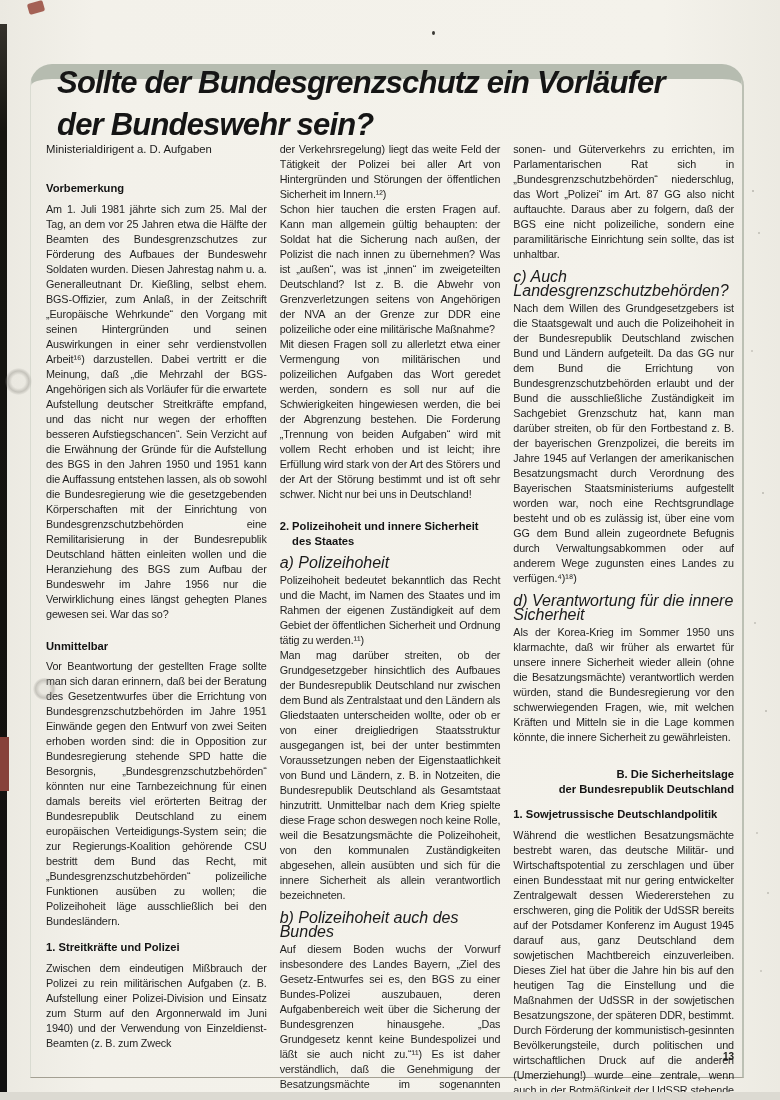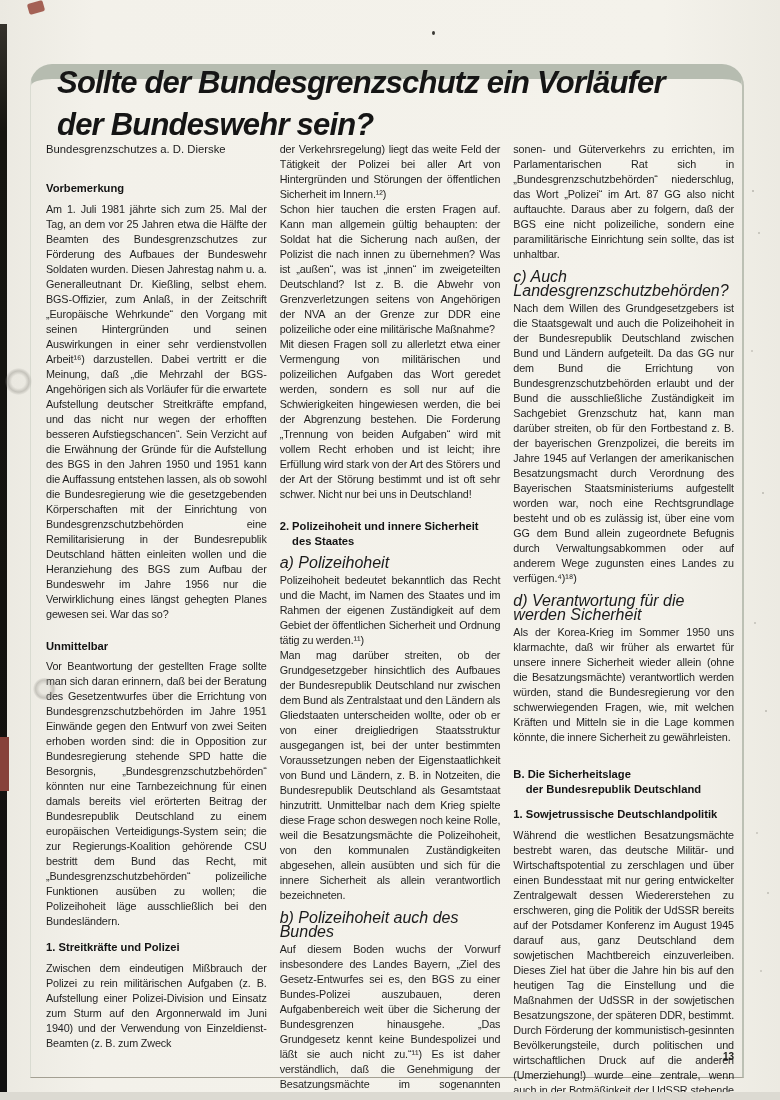--- a/index.html
+++ b/index.html
@@ -27,21 +27,21 @@
   .blk { margin:0; color:#1f1f1f; }
   .author { font-size:11.3px; line-height:15px; margin:0 0 24px 0; color:#1b1b1b; }
   .para { font-size:10.8px; line-height:15px; text-align:justify;
     letter-spacing:-0.12px; word-spacing:-0.2px; hyphens:auto; -webkit-hyphens:auto; }
   .heading { font-size:11.2px; line-height:14.5px; font-weight:bold;
     margin:11px 0 6px 0; white-space:pre-wrap; color:#131313; }
   .subheading { font-size:16px; line-height:14px; font-style:italic; font-weight:normal;
     margin:8px 0 3px 0; color:#1b1b1b; }
   .mt-0  { margin-top:0; }
   .mt-lg { margin-top:17px; }
-  .mt-xl { margin-top:22px; }
+  .mt-xl { margin-top:22px;text-align:right; }
   .pagenum { position:absolute; right:46px; top:1051px; font-size:10px;
     font-weight:bold; color:#22211e; }
   .smudge { position:absolute; border-radius:50%; pointer-events:none; }
   .s1 { left:5px;  top:368px; width:27px; height:27px;
     background:radial-gradient(circle, rgba(200,198,190,0.05) 35%, rgba(158,156,148,0.5) 55%, rgba(200,198,190,0) 72%); }
   .s2 { left:33px; top:678px; width:23px; height:22px;
     background:radial-gradient(circle, rgba(205,203,195,0.18) 30%, rgba(150,148,140,0.45) 56%, rgba(205,203,195,0) 74%); }
   .noise { position:absolute; left:752px; top:190px; width:2px; height:2px;
     background:rgba(112,110,102,.32);
     box-shadow:6px 42px rgba(112,110,102,.28), -1px 160px rgba(112,110,102,.24),
@@ -58,21 +58,21 @@
   <div class="edge-red"></div>
   <div class="corner-red"></div>
   <div class="speck"></div>
   <div class="frame"></div>
 
   <h1 class="title">Sollte der Bundesgrenzschutz ein Vorläufer
 der Bundeswehr sein?</h1>
 
   <div class="cols">
     <div class="col">
-        <div class="blk author">Bundesgrenzschutzes a. D. Dierske</div>
+        <div class="blk author">Ministerialdirigent a. D. Aufgaben</div>
         <h3 class="blk heading mt-0">Vorbemerkung</h3>
         <p class="blk para">Am 1. Juli 1981 jährte sich zum 25. Mal der Tag, an dem vor 25 Jahren etwa die Hälfte der Beamten des Bundesgrenzschutzes zur Förderung des Aufbaues der Bundeswehr Soldaten wurden. Diesen Jahrestag nahm u. a. Generalleutnant Dr. Kießling, selbst ehem. BGS-Offizier, zum Anlaß, in der Zeitschrift „Europäische Wehrkunde“ den Vorgang mit seinen Hintergründen und seinen Auswirkungen in einer sehr verdienstvollen Arbeit¹⁶) darzustellen. Dabei vertritt er die Meinung, daß „die Mehrzahl der BGS-Angehörigen sich als Vorläufer für die erwartete Aufstellung deutscher Streitkräfte empfand, und das nicht nur wegen der erhofften besseren Aufstiegschancen“. Sein Verzicht auf die Erwähnung der Gründe für die Aufstellung des BGS in den Jahren 1950 und 1951 kann die Auffassung entstehen lassen, als ob sowohl die Bundesregierung wie die gesetzgebenden Körperschaften mit der Einrichtung von Bundesgrenzschutzbehörden eine Remilitarisierung in der Bundesrepublik Deutschland hätten einleiten wollen und die Heranziehung des BGS zum Aufbau der Bundeswehr im Jahre 1956 nur die Verwirklichung eines längst gehegten Planes gewesen sei. War das so?</p>
         <h3 class="blk heading mt-lg">Unmittelbar</h3>
         <p class="blk para">Vor Beantwortung der gestellten Frage sollte man sich daran erinnern, daß bei der Beratung des Gesetzentwurfes über die Errichtung von Bundesgrenzschutzbehörden im Jahre 1951 Einwände gegen den Entwurf von zwei Seiten erhoben worden sind: die in Opposition zur Bundesregierung stehende SPD hatte die Besorgnis, „Bundesgrenzschutzbehörden“ könnten nur eine Tarnbezeichnung für einen damals bereits viel erörterten Beitrag der Bundesrepublik Deutschland zu einem europäischen Verteidigungs-System sein; die zur Regierungs-Koalition gehörende CSU bestritt dem Bund das Recht, mit „Bundesgrenzschutzbehörden“ polizeiliche Funktionen ausüben zu wollen; die Polizeihoheit läge ausschließlich bei den Bundesländern.</p>
         <h3 class="blk heading">1. Streitkräfte und Polizei</h3>
         <p class="blk para">Zwischen dem eindeutigen Mißbrauch der Polizei zu rein militärischen Aufgaben (z. B. Aufstellung einer Polizei-Division und Einsatz zum Sturm auf den Argonnerwald im Juni 1940) und der Verwendung von Einzeldienst-Beamten (z. B. zum Zweck</p>
       </div>
     <div class="col">
         <p class="blk para">der Verkehrsregelung) liegt das weite Feld der Tätigkeit der Polizei bei aller Art von Hintergründen und Störungen der öffentlichen Sicherheit im Innern.¹²)</p>
         <p class="blk para">Schon hier tauchen die ersten Fragen auf. Kann man allgemein gültig behaupten: der Soldat hat die Sicherung nach außen, der Polizist die nach innen zu übernehmen? Was ist „außen“, was ist „innen“ im zweigeteilten Deutschland? Ist z. B. die Abwehr von Grenzverletzungen seitens von Angehörigen der NVA an der Grenze zur DDR eine polizeiliche oder eine militärische Maßnahme?</p>
@@ -82,21 +82,21 @@
         <h4 class="blk subheading">a) Polizeihoheit</h4>
         <p class="blk para">Polizeihoheit bedeutet bekanntlich das Recht und die Macht, im Namen des Staates und im Rahmen der eigenen Zuständigkeit auf dem Gebiet der öffentlichen Sicherheit und Ordnung tätig zu werden.¹¹)</p>
         <p class="blk para">Man mag darüber streiten, ob der Grundgesetzgeber hinsichtlich des Aufbaues der Bundesrepublik Deutschland nur zwischen dem Bund als Zentralstaat und den Ländern als Gliedstaaten unterscheiden wollte, oder ob er von einer dreigliedrigen Staatsstruktur ausgegangen ist, bei der unter bestimmten Voraussetzungen neben der Eigenstaatlichkeit von Bund und Ländern, z. B. in Notzeiten, die Bundesrepublik Deutschland als Gesamtstaat hinzutritt. Unmittelbar nach dem Krieg spielte diese Frage schon deswegen noch keine Rolle, weil die Besatzungsmächte die Polizeihoheit, von den kommunalen Zuständigkeiten abgesehen, allein ausübten und sich für die innere Sicherheit als allein verantwortlich bezeichneten.</p>
         <h4 class="blk subheading">b) Polizeihoheit auch des Bundes</h4>
         <p class="blk para">Auf diesem Boden wuchs der Vorwurf insbesondere des Landes Bayern, „Ziel des Gesetz-Entwurfes sei es, den BGS zu einer Bundes-Polizei auszubauen, deren Aufgabenbereich weit über die Sicherung der Bundesgrenzen hinausgehe. „Das Grundgesetz kennt keine Bundespolizei und läßt sie auch nicht zu.“¹¹) Es ist daher verständlich, daß die Genehmigung der Besatzungsmächte im sogenannten „Polizeibrief“ vom 14. 4. 1949, „Bundespolizeibehörden“ z. B. zur Überwachung des Per-</p>
       </div>
     <div class="col">
         <p class="blk para">sonen- und Güterverkehrs zu errichten, im Parlamentarischen Rat sich in „Bundesgrenzschutzbehörden“ niederschlug, das Wort „Polizei“ im Art. 87 GG also nicht auftauchte. Daraus aber zu folgern, daß der BGS eine nicht polizeiliche, sondern eine paramilitärische Einrichtung sein sollte, das ist unhaltbar.</p>
         <h4 class="blk subheading">c) Auch Landesgrenzschutzbehörden?</h4>
         <p class="blk para">Nach dem Willen des Grundgesetzgebers ist die Staatsgewalt und auch die Polizeihoheit in der Bundesrepublik Deutschland zwischen Bund und Ländern aufgeteilt. Da das GG nur dem Bund die Errichtung von Bundesgrenzschutzbehörden erlaubt und der Bund die ausschließliche Zuständigkeit im Sachgebiet Grenzschutz hat, kann man darüber streiten, ob für den Fortbestand z. B. der bayerischen Grenzpolizei, die bereits im Jahre 1945 auf Verlangen der amerikanischen Besatzungsmacht durch Verordnung des Bayerischen Staatsministeriums aufgestellt worden war, noch eine Rechtsgrundlage besteht und ob es zulässig ist, über eine vom GG dem Bund allein zugeordnete Befugnis durch Verwaltungsabkommen oder auf anderem Wege zugunsten eines Landes zu verfügen.⁴)¹⁸)</p>
-        <h4 class="blk subheading">d) Verantwortung für die werden Sicherheit</h4>
+        <h4 class="blk subheading">d) Verantwortung für die innere Sicherheit</h4>
         <p class="blk para">Als der Korea-Krieg im Sommer 1950 uns klarmachte, daß wir früher als erwartet für unsere innere Sicherheit wieder allein (ohne die Besatzungsmächte) verantwortlich werden würden, stand die Bundesregierung vor den schwerwiegenden Fragen, wie, mit welchen Kräften und Mitteln sie in die Lage kommen könnte, die innere Sicherheit zu gewährleisten.</p>
         <h3 class="blk heading mt-xl">B. Die Sicherheitslage
     der Bundesrepublik Deutschland</h3>
         <h3 class="blk heading">1. Sowjetrussische Deutschlandpolitik</h3>
         <p class="blk para">Während die westlichen Besatzungsmächte bestrebt waren, das deutsche Militär- und Wirtschaftspotential zu zerschlagen und über einen Bundesstaat mit nur gering entwickelter Zentralgewalt dessen Wiedererstehen zu erschweren, ging die Politik der UdSSR bereits auf der Potsdamer Konferenz im August 1945 darauf aus, ganz Deutschland dem sowjetischen Machtbereich einzuverleiben. Dieses Ziel hat über die Jahre hin bis auf den heutigen Tag die Einstellung und die Maßnahmen der UdSSR in der sowjetischen Besatzungszone, der späteren DDR, bestimmt. Durch Förderung der kommunistisch-gesinnten Bevölkerungsteile, durch politischen und wirtschaftlichen Druck auf die anderen (Umerziehung!) wurde eine zentrale, wenn auch in der Botmäßigkeit der UdSSR stehende Staatsgewalt geschaffen und beschlossen, durch einen hinterhältigen Kampf gegen die in den Westzonen bestehende Ordnung anzugehen, in</p>
       </div>
   </div>
 
   <div class="pagenum">13</div>
 

